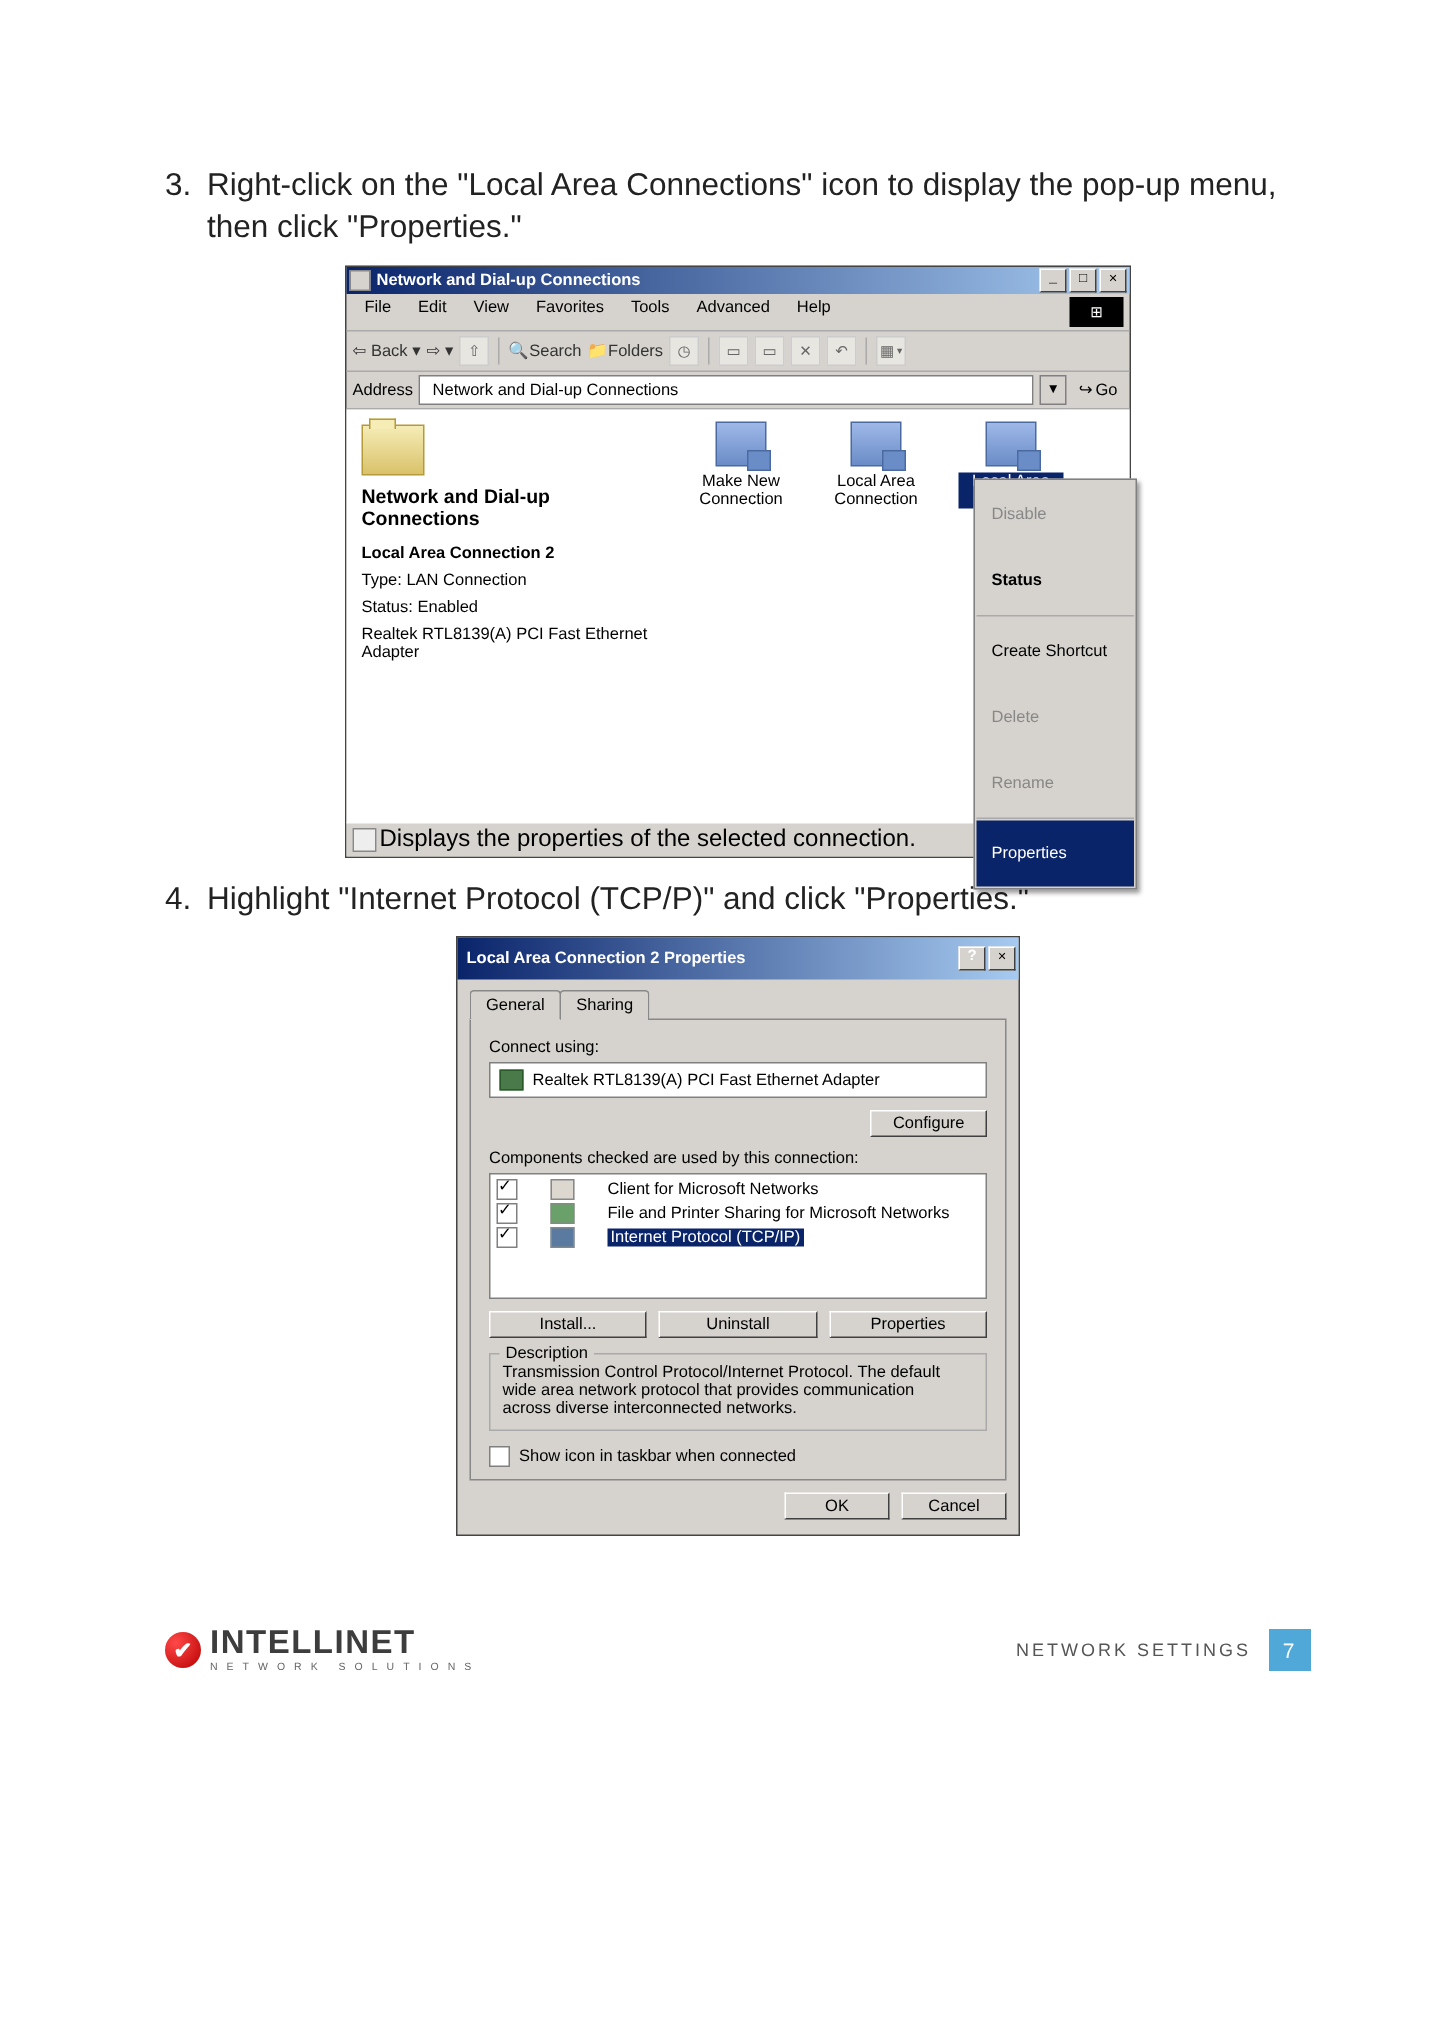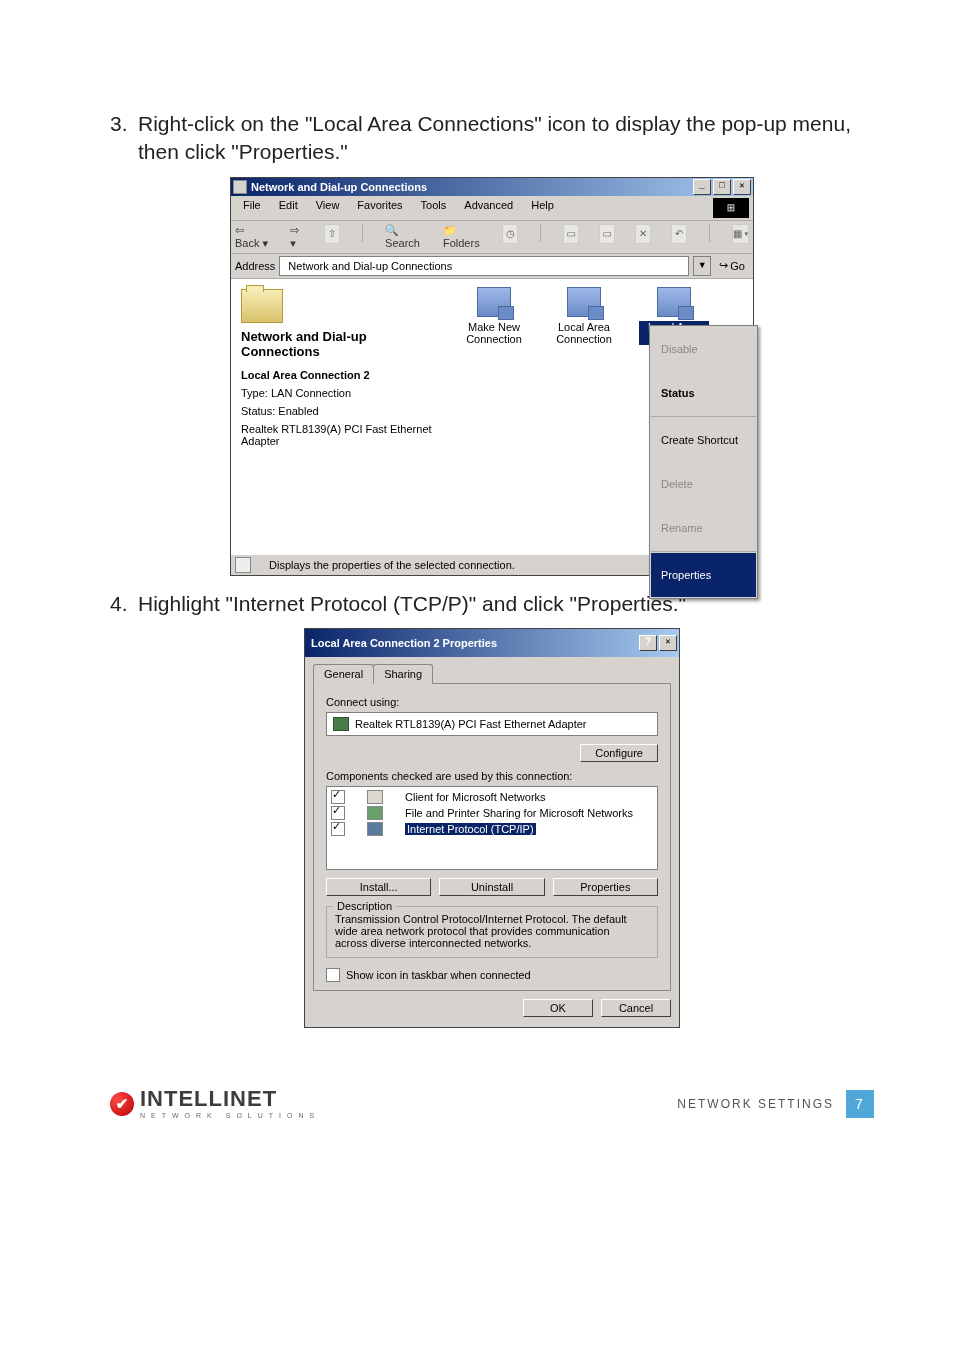--- a/index.html
+++ b/index.html
@@ -75,22 +75,22 @@
   .menubar span { padding: 1px 8px; }
   .menubar .logo-right {
     margin-left: auto;
     width: 20px; height: 18px;
     background: #000;
     display:flex; align-items:center; justify-content:center;
     color:#fff; font-size:10px;
   }
   .toolbar {
     display: flex;
-    align-items: flex-start;
-    gap: 20px;
+    align-items: center;
+    gap: 4px;
     padding: 3px 4px;
     border-bottom: 1px solid #aaa;
     font-size: 11px;
     color:#333;
   }
   .toolbar .sep { width:1px; height:18px; background:#aaa; margin:0 2px;}
   .toolbar .tico {
     width: 18px; height:18px;
     border:1px solid #ccc;
     background:#e8e6e1;
@@ -208,23 +208,23 @@
   .context-menu div.disabled { color:#888; }
   .context-menu div.bold { font-weight: bold; }
   .context-menu hr{ border:none; border-top:1px solid #aaa; margin:1px 0;}
   .context-menu div.sel {
     background:#0a246a; color:#fff;
   }
   .statusbar {
     border-top: 1px solid #fff;
     background:#d6d3ce;
     display:flex; align-items:center;
-    font-size:11px;
+    font-size:16px;
     padding:2px 4px;
-    gap:18px;
+    gap:2px;
   }
   .statusbar .sico{
     width:14px; height:14px; border:1px solid #888; background:#eee;
   }
   .resize {
     margin-left:auto; width:14px; height:14px;
     background: repeating-linear-gradient(135deg,#888,#888 1px,transparent 1px,transparent 3px);
   }
   
   .win2 {

